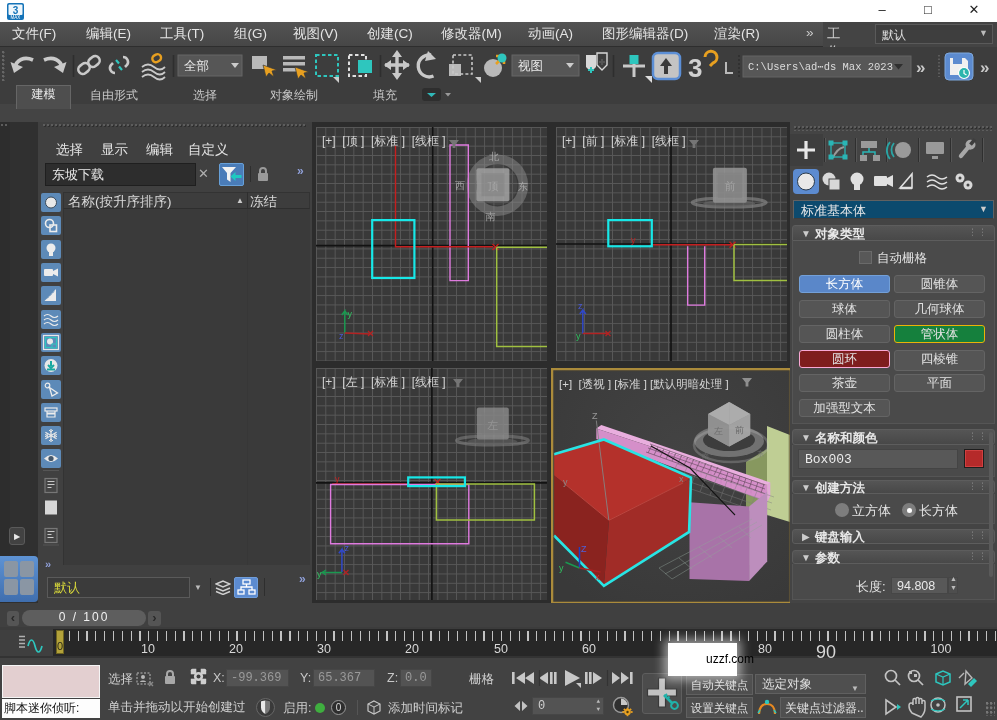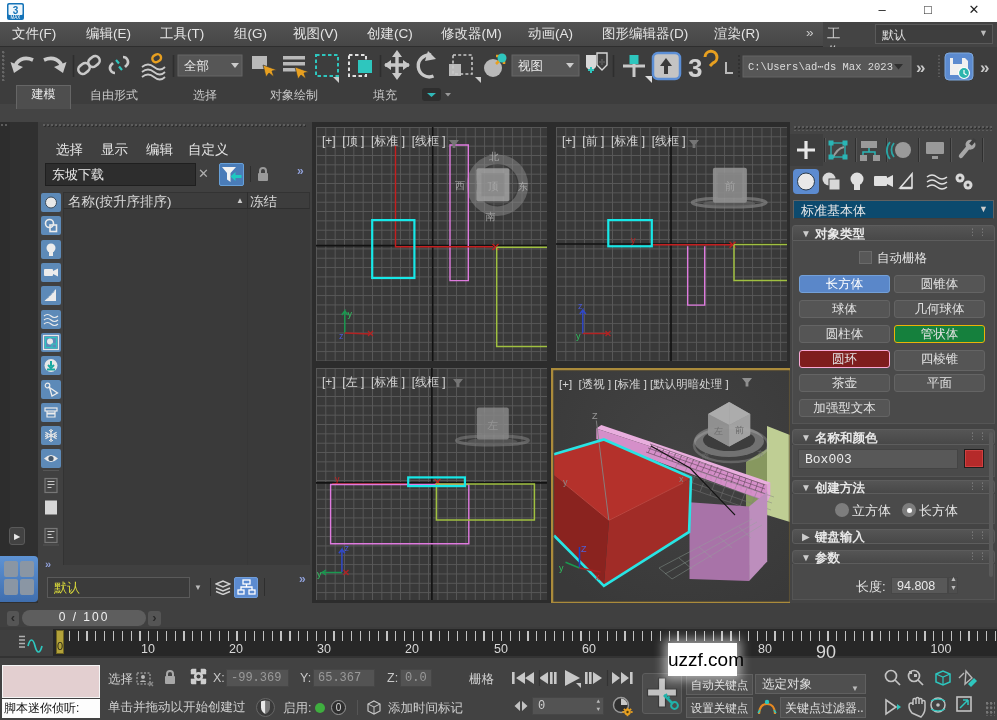--- a/index.html
+++ b/index.html
@@ -770,13 +770,13 @@
   </g>
   <g transform="translate(74,28)">
    <rect x="3" y="3" width="14" height="14" fill="none" stroke="#c2c2c2" stroke-width="1.6"></rect>
    <path d="M6 14l8-8M14 6h-5m5 0v5" stroke="#2ec6be" stroke-width="1.5" fill="none"></path>
   </g>
  </svg>
  <div class="abs" style="left:986px;top:44px;width:9px;height:14px;background-image:radial-gradient(circle at 1.2px 1.2px,#777 1.2px,transparent 1.5px);background-size:4px 4.5px"></div>
 </div>
 
 <div class="abs" style="left:668px;top:643px;width:69px;height:33px;background:#fff;box-shadow:0 0 10px 4px rgba(255,255,255,.55);z-index:50"></div>
-<div class="abs" style="left:668px;top:643px;width:86px;height:33px;color:#000;font-size:19px;text-align:left;line-height:33px;z-index:51">uzzf.com</div>
+<div class="abs" style="left:668px;top:643px;width:86px;height:33px;color:#000;font-size:12px;text-align:right;line-height:33px;z-index:51">uzzf.com</div>
 </div>
 </body></html>

